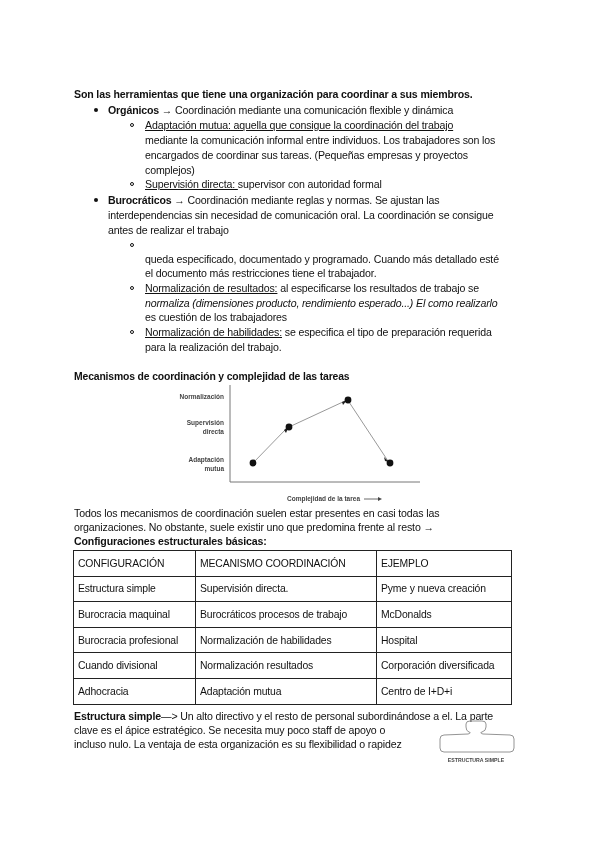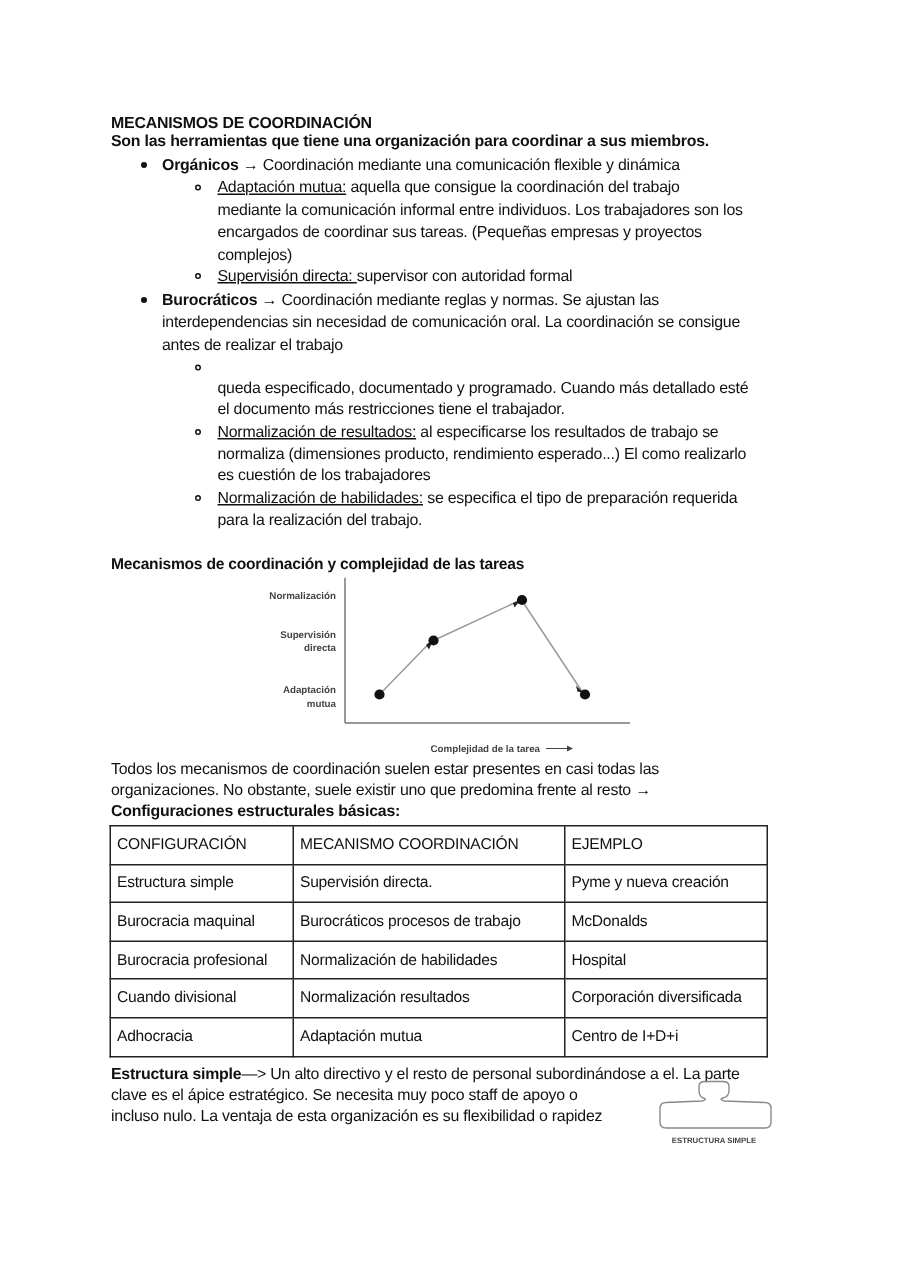--- a/index.html
+++ b/index.html
@@ -16,32 +16,31 @@
                  white-space:nowrap; vertical-align:middle; letter-spacing:-0.15px; }
   .chart { position:absolute; left:160px; top:385px; width:280px; height:120px; }
   .chart svg text { font-family:"Liberation Sans", sans-serif; }
   .org { position:absolute; left:428px; top:718px; width:92px; height:50px; }
 </style>
 </head>
 <body>
 
 <div class="page">
 
-  <div class="line b" style="left:74px;top:75px;">MECANISMOS DE COORDINACIÓN</div>
   <div class="line" style="left:74px;top:87px;font-weight:bold;">Son las herramientas que tiene una organización para coordinar a sus miembros.</div>
 
   <div class="bullet" style="left:94px;top:108px;"></div>
   <div class="line" style="left:108px;top:103px;">
     <span class="b">Orgánicos</span>
     <span>→</span>
     <span>Coordinación mediante una comunicación flexible y dinámica</span>
   </div>
 
   <div class="circ" style="left:130px;top:123px;"></div>
-  <div class="line" style="left:145px;top:118px;">
+  <div class="line" style="left:145px;top:118px;text-decoration:underline;">
     <span class="u">Adaptación mutua:</span><span> aquella que consigue la coordinación del trabajo</span>
   </div>
   <div class="line" style="left:145px;top:133px;">mediante la comunicación informal entre individuos. Los trabajadores son los</div>
   <div class="line" style="left:145px;top:148px;">encargados de coordinar sus tareas. (Pequeñas empresas y proyectos</div>
   <div class="line" style="left:145px;top:163px;">complejos)</div>
 
   <div class="circ" style="left:130px;top:182px;"></div>
   <div class="line" style="left:145px;top:177px;">
     <span class="u">Supervisión directa: </span><span> supervisor con autoridad formal</span>
   </div>
@@ -56,21 +55,21 @@
   <div class="line" style="left:108px;top:223px;">antes de realizar el trabajo</div>
 
   <div class="circ" style="left:130px;top:243px;"></div>
   <div class="line" style="left:145px;top:252px;">queda especificado, documentado y programado. Cuando más detallado esté</div>
   <div class="line" style="left:145px;top:266px;">el documento más restricciones tiene el trabajador.</div>
 
   <div class="circ" style="left:130px;top:286px;"></div>
   <div class="line" style="left:145px;top:281px;">
     <span class="u">Normalización de resultados:</span><span> al especificarse los resultados de trabajo se</span>
   </div>
-  <div class="line" style="left:145px;top:296px;">normaliza (dimensiones producto, rendimiento esperado...) El como realizarlo</div>
+  <div class="line" style="left:145px;top:296px;font-style:italic;">normaliza (dimensiones producto, rendimiento esperado...) El como realizarlo</div>
   <div class="line" style="left:145px;top:310px;">es cuestión de los trabajadores</div>
 
   <div class="circ" style="left:130px;top:330px;"></div>
   <div class="line" style="left:145px;top:325px;">
     <span class="u">Normalización de habilidades:</span><span> se especifica el tipo de preparación requerida</span>
   </div>
   <div class="line" style="left:145px;top:340px;">para la realización del trabajo.</div>
 
   <div class="line b" style="left:74px;top:370px;font-size:10.4px;">Mecanismos de coordinación y complejidad de las tareas</div>
 

